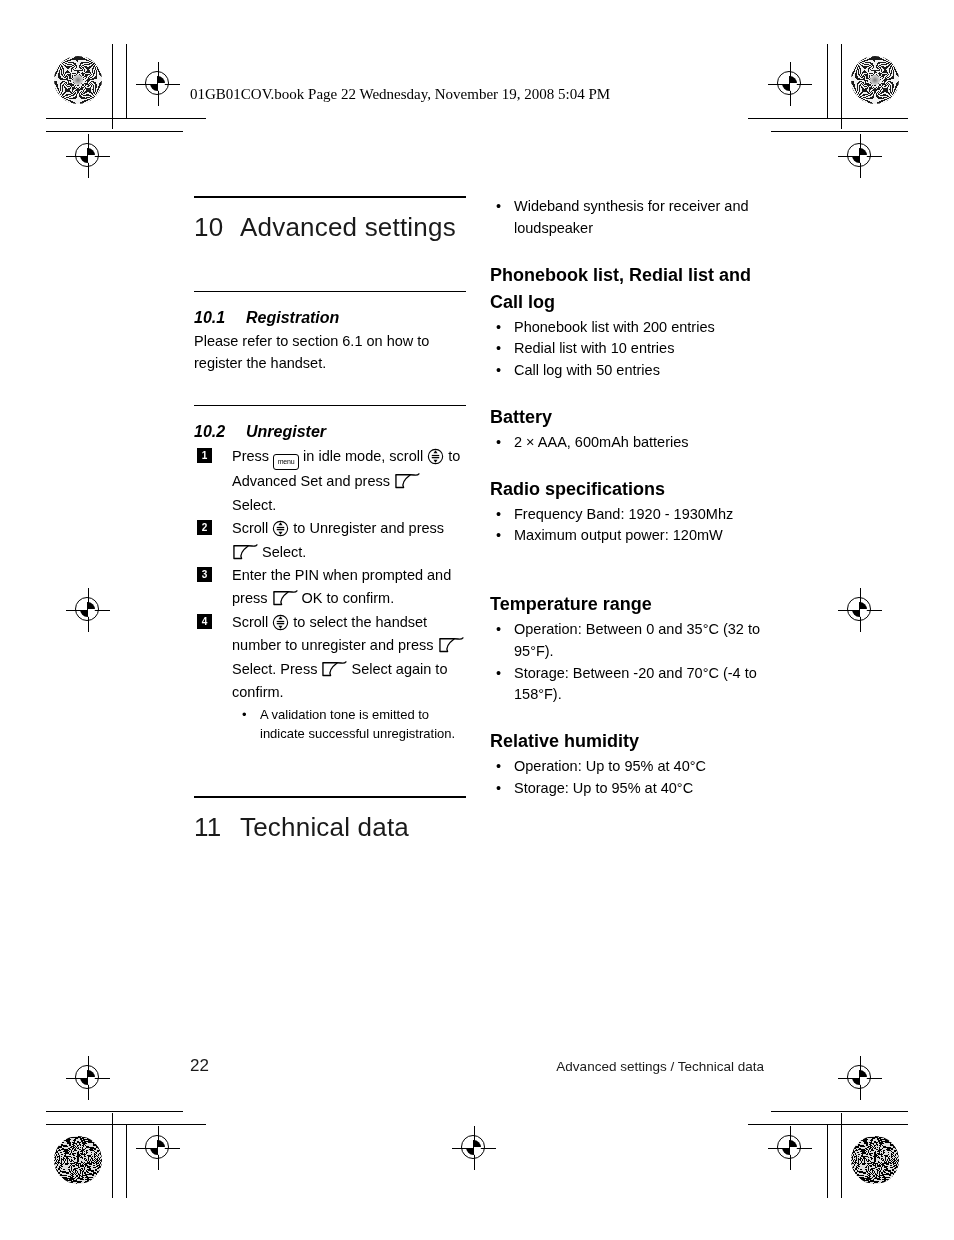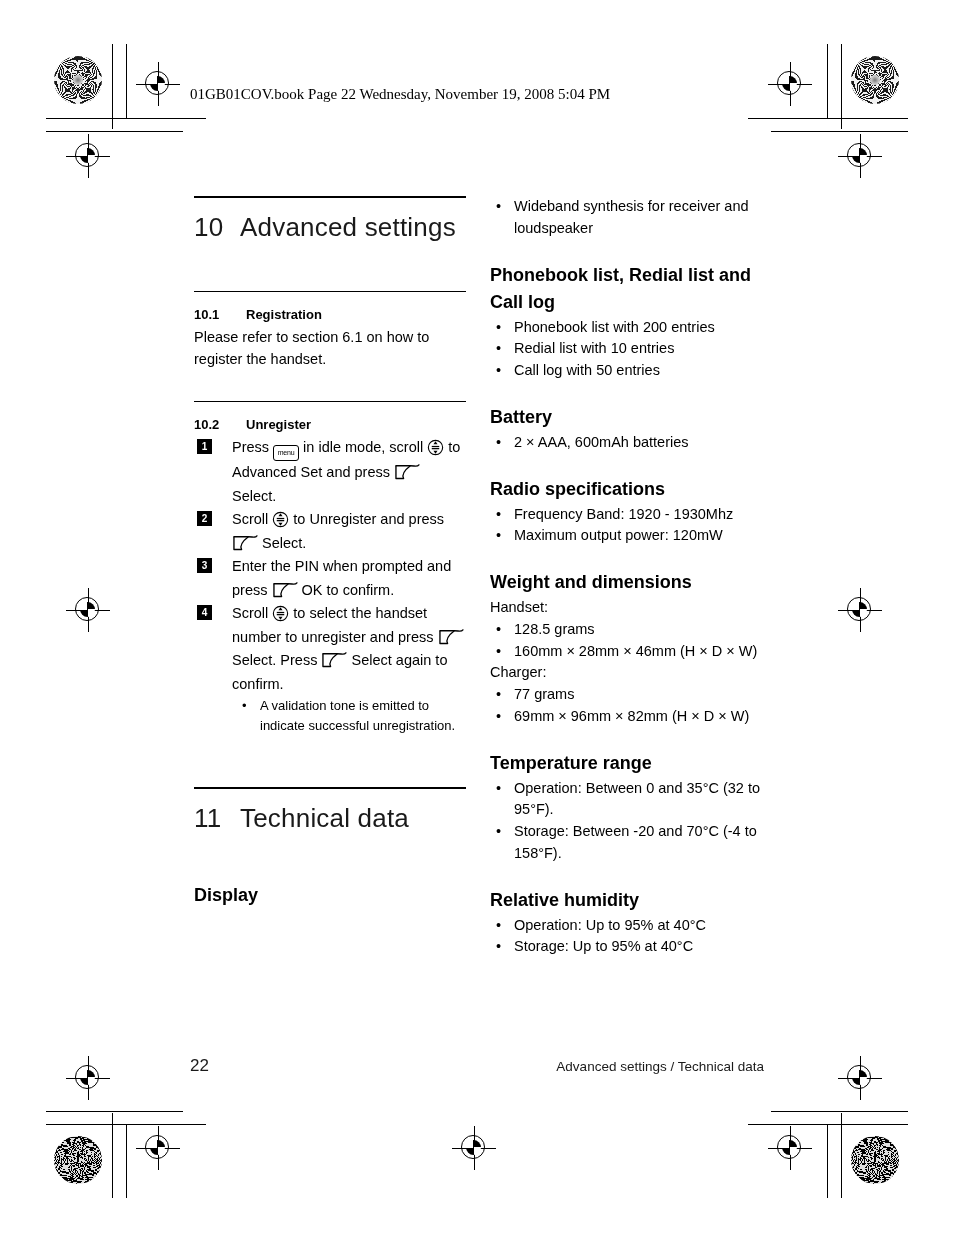--- a/index.html
+++ b/index.html
@@ -127,24 +127,25 @@
     margin: 0 0 0 0;
     line-height: 1.2;
     color: #1a1a1a;
   }
   h1.chap .num { display: inline-block; min-width: 46px; }
 
   .chap-block { margin-bottom: 48px; }
   .chap-block:last-child { margin-bottom: 0; }
 
   h2.sect {
-    font-size: 13px;
+    font-size: 16px;
     font-weight: bold;
     margin: 0 0 2px 0;
     line-height: 1.45;
+    font-style: italic;
   }
   h2.sect .num { display: inline-block; min-width: 52px; }
 
   h3.spec {
     font-size: 18px;
     font-weight: bold;
     margin: 0 0 1px 0;
     line-height: 1.5;
   }
 
@@ -449,21 +450,20 @@
 
     <div class="chap-block">
       <div class="rule"></div>
       <h1 class="chap">
         <span class="num">11</span><span>Technical data</span>
       </h1>
     </div>
 
     <div id="spec-left">
         <div>
-          <h3 class="spec">Display</h3>
         </div>
         <div class="gap-md"></div>
       </div>
   </div>
 
   <div class="col col-right">
     <div id="spec-right">
         <div>
           <ul class="blist">
             <li>Wideband synthesis for receiver and loudspeaker</li>
@@ -487,33 +487,20 @@
         </div>
         <div class="gap-md"></div>
         <div>
           <h3 class="spec">Radio specifications</h3>
           <ul class="blist">
             <li>Frequency Band: 1920 - 1930Mhz</li>
             <li>Maximum output power: 120mW</li>
           </ul>
         </div>
         <div class="gap-md"></div>
-        <div>
-          <h3 class="spec">Weight and dimensions</h3>
-          <p class="body">Handset:</p>
-          <ul class="blist">
-            <li>128.5 grams</li>
-            <li>160mm × 28mm × 46mm (H × D × W)</li>
-          </ul>
-          <p class="body">Charger:</p>
-          <ul class="blist">
-            <li>77 grams</li>
-            <li>69mm × 96mm × 82mm (H × D × W)</li>
-          </ul>
-        </div>
         <div class="gap-md"></div>
         <div>
           <h3 class="spec">Temperature range</h3>
           <ul class="blist">
             <li>Operation: Between 0 and 35°C (32 to 95°F).</li>
             <li>Storage: Between -20 and 70°C (-4 to 158°F).</li>
           </ul>
         </div>
         <div class="gap-md"></div>
         <div>

